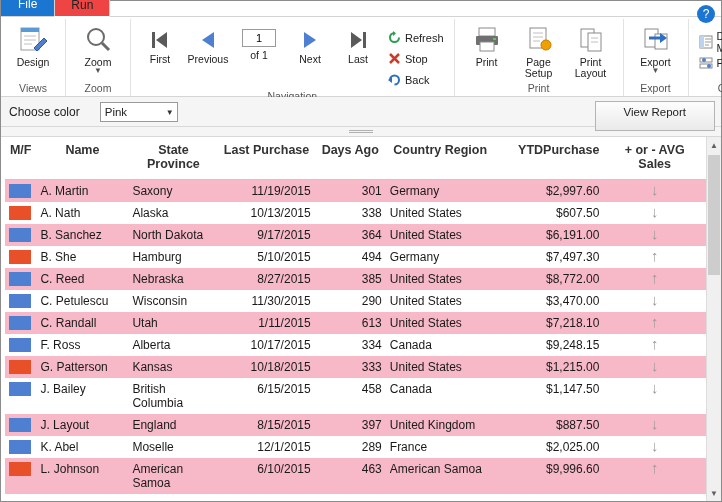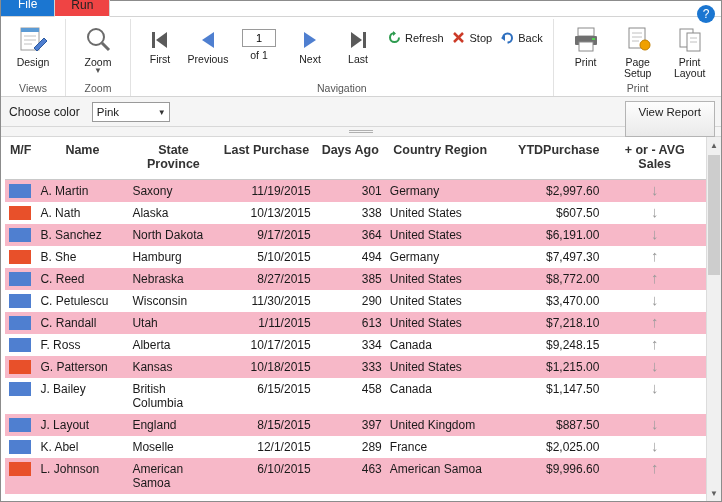--- a/index.html
+++ b/index.html
@@ -120,54 +120,54 @@
   }
   .pagebox input {
     width: 34px; height: 18px;
     border: 1px solid #9a9a9a;
     text-align: center;
     font-size: 11px;
     font-family: "Liberation Sans", sans-serif;
     padding: 0;
   }
   .pagebox .of { font-size: 10.5px; margin-top: 2px; color:#222; }
-  .smallbtns { display:flex; flex-direction:row; justify-content:center; padding-top:4px; }
+  .smallbtns { display:flex; flex-direction:column; justify-content:center; padding-top:4px; }
   .smallbtn {
     display:flex; align-items:center; gap:4px;
     font-size: 11px; color:#222; height: 21px; padding: 0 4px;
   }
   .smallbtn .ico { width: 14px; display:flex; align-items:center; justify-content:center; }
   
   .parambar {
     height: 30px;
     background: #f5f5f5;
     border-bottom: 1px solid #d8d8d8;
     display: flex;
     align-items: center;
     padding: 0 8px;
-    gap: 12px;
+    gap: 20px;
     position: relative;
   }
   .parambar label { font-size: 12px; color:#222; }
   .select {
     width: 78px; height: 20px;
     border: 1px solid #9a9a9a;
     background: #fff;
     display: flex; align-items: center;
     padding-left: 4px;
     font-size: 11.5px;
     position: relative;
   }
   .select .arrow {
     position: absolute; right: 3px; top: 50%; transform: translateY(-50%);
     font-size: 8px; color:#333;
   }
   .viewreport {
     position: absolute; right: 6px; top: 4px;
-    height: 36px; padding: 0 13px;
+    height: 30px; padding: 0 28px;
     line-height: 20px;
     border: 1px solid #b4b4b4;
     background: linear-gradient(#fdfdfd,#eaeaea);
     font-size: 11.5px;
   }
   .splitbar {
     height: 10px; background: #f5f5f5;
     border-bottom: 1px solid #d8d8d8;
     display:flex; align-items:center; justify-content:center;
   }

